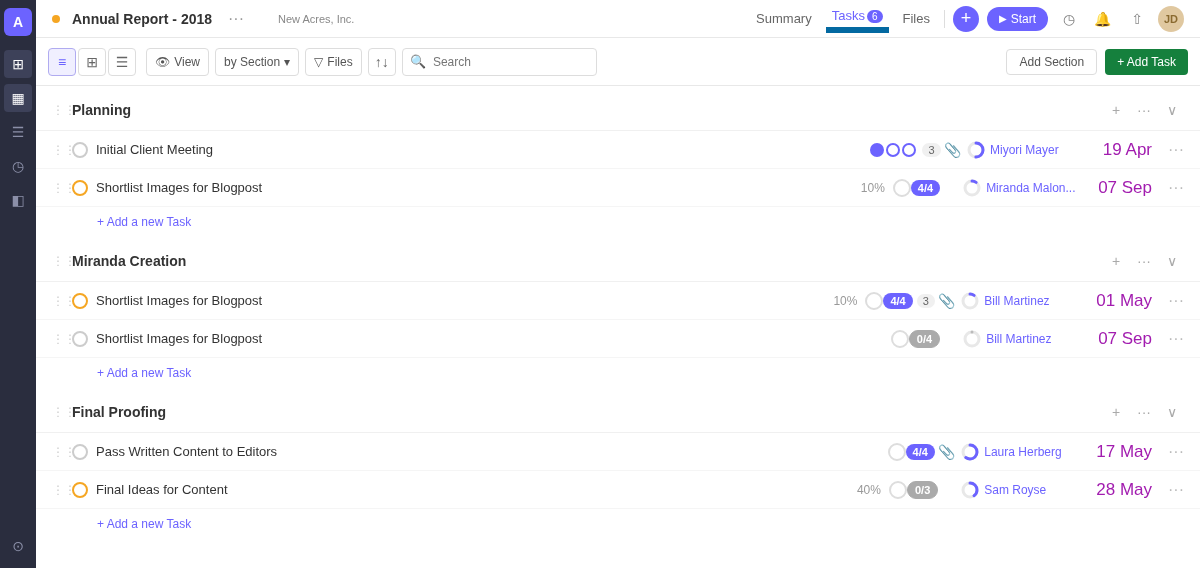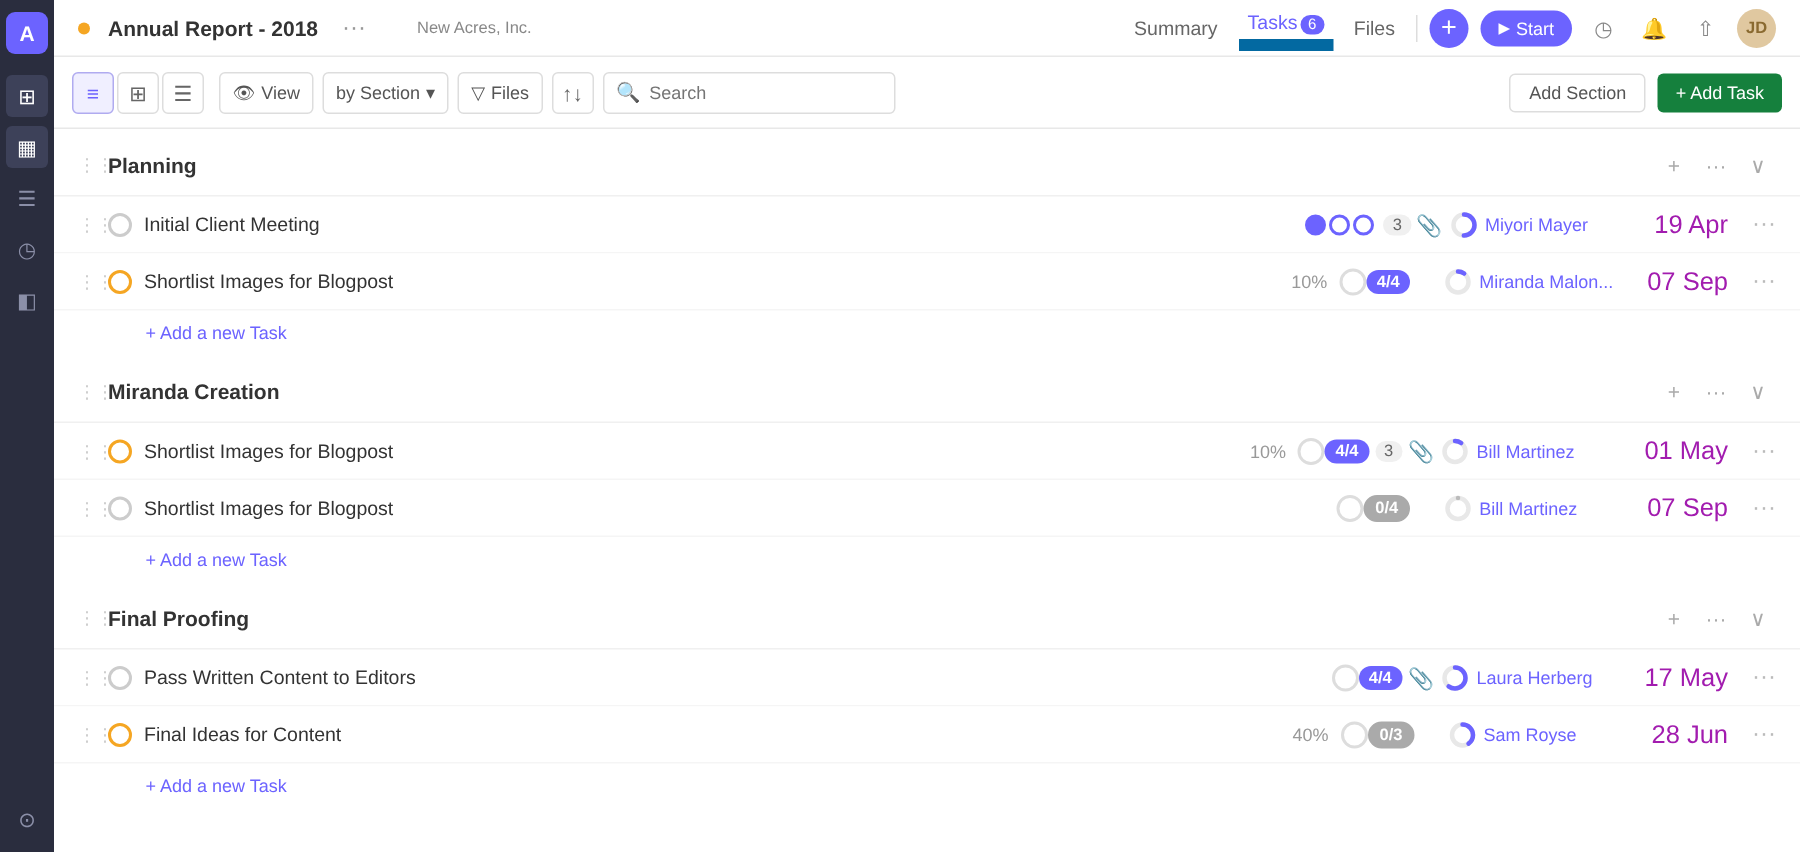--- a/index.html
+++ b/index.html
@@ -15,21 +15,21 @@
     .main { flex: 1; display: flex; flex-direction: column; overflow: hidden; }
 
     
     .topnav { height: 38px; border-bottom: 1px solid #e8e8e8; display: flex; align-items: center; padding: 0 16px; gap: 12px; background: #fff; }
     .project-title { display: flex; align-items: center; gap: 6px; font-weight: 600; font-size: 14px; color: #333; }
     .project-dot { width: 8px; height: 8px; background: #f5a623; border-radius: 50%; }
     .project-subtitle { font-size: 11px; color: #888; margin-left: 22px; }
     .topnav-more { color: #999; font-size: 16px; cursor: pointer; margin-left: 4px; }
     .topnav-right { margin-left: auto; display: flex; align-items: center; gap: 8px; }
     .nav-link { font-size: 13px; color: #666; cursor: pointer; padding: 4px 6px; text-decoration: none; }
-    .nav-link.active { color: #6c63ff; border-bottom: 8px solid #0369a1; font-weight: 500; }
+    .nav-link.active { color: #6c63ff; border-bottom: 6px solid #0369a1; font-weight: 500; }
     .nav-badge { background: #6c63ff; color: white; border-radius: 10px; font-size: 10px; padding: 1px 5px; margin-left: 2px; }
     .nav-divider { width: 1px; height: 18px; background: #ddd; }
     .btn-add-circle { width: 26px; height: 26px; background: #6c63ff; border-radius: 50%; display: flex; align-items: center; justify-content: center; color: white; font-size: 18px; cursor: pointer; border: none; }
     .btn-start { background: #6c63ff; color: white; border: none; border-radius: 14px; padding: 5px 12px; font-size: 12px; cursor: pointer; display: flex; align-items: center; gap: 4px; }
     .btn-start::before { content: '▶'; font-size: 10px; }
     .topnav-icon-btn { width: 26px; height: 26px; display: flex; align-items: center; justify-content: center; color: #888; cursor: pointer; font-size: 14px; border: none; background: none; }
     .avatar { width: 26px; height: 26px; border-radius: 50%; background: #e0c8a0; display: flex; align-items: center; justify-content: center; font-size: 11px; color: #8a6a30; font-weight: 600; }
 
     
     .toolbar { height: 48px; border-bottom: 1px solid #e8e8e8; display: flex; align-items: center; padding: 0 12px; gap: 6px; background: #fff; }
@@ -278,19 +278,19 @@
 
       <div class="task-circle-empty"></div>
       <span class="task-tag tag-gray">0/3</span>
 
       <span style="width:18px;display:inline-block"></span>
       <div class="task-progress-ring"><svg viewBox="0 0 20 20" width="20" height="20" style="transform:rotate(-90deg)">
     <circle class="ring-bg" cx="10" cy="10" r="7" stroke="#e8e8e8" stroke-width="3" fill="none"></circle>
     <circle cx="10" cy="10" r="7" stroke="#6c63ff" stroke-width="3" fill="none" stroke-dasharray="17.59 43.98" stroke-linecap="round"></circle>
   </svg></div>
       <span class="task-assignee">Sam Royse</span>
-      <span class="task-date">28 Jun</span>
+      <span class="task-date">28 May</span>
       <span class="task-more">···</span>
     </div>
       <a class="add-task-link">+ Add a new Task</a>
     </div>
 
 </div>
 
 </body></html>

